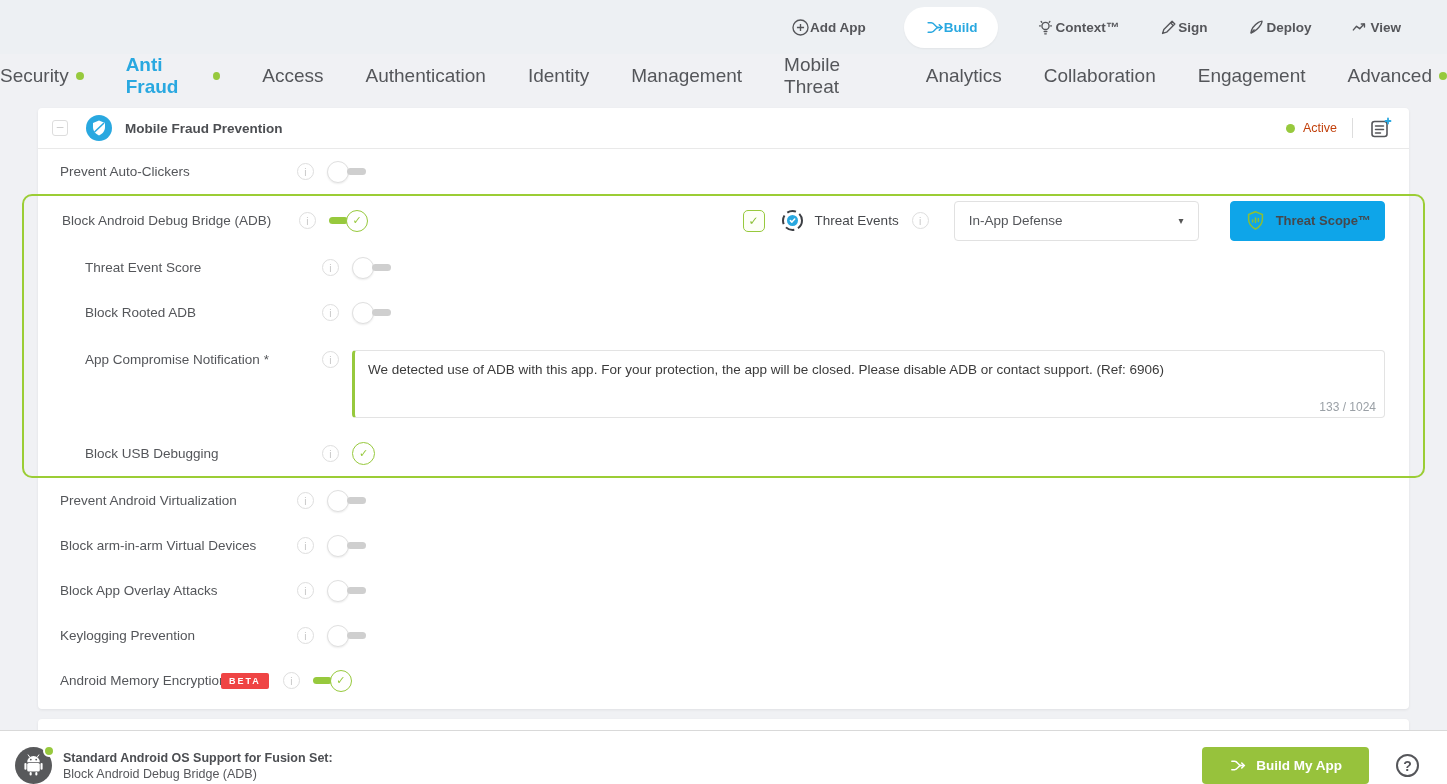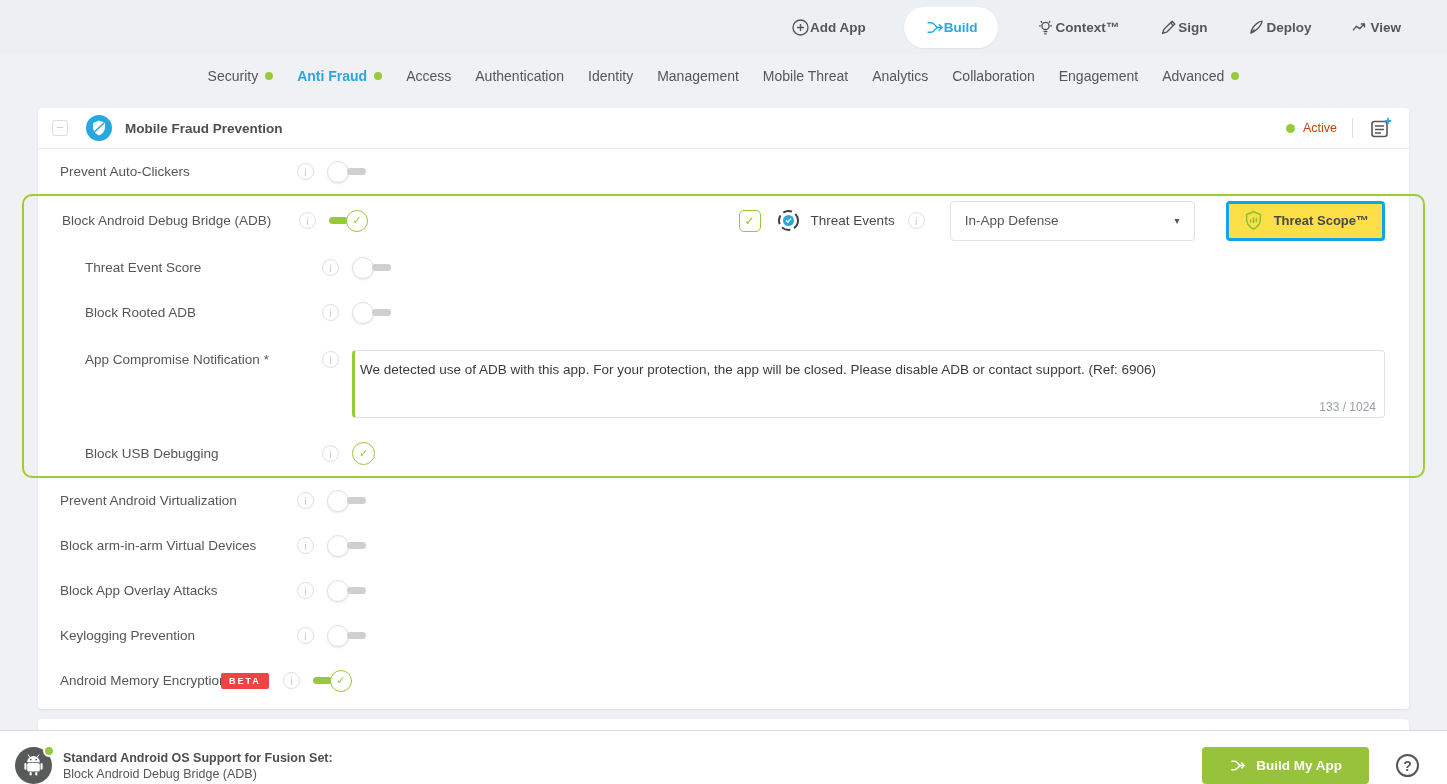--- a/index.html
+++ b/index.html
@@ -11,21 +11,21 @@
   .topnav { height:54px; background:#edf0f3; display:flex; align-items:center;
     justify-content:flex-end; padding-right:44px; gap:36px; }
   .topnav-item { display:flex; align-items:center; font-size:13.5px;
     font-weight:700; color:#55565a; cursor:pointer; padding:10px 2px; }
   .topnav-item svg { width:19px; height:19px; }
   .topnav-item.active { background:#fff; border-radius:24px; padding:11px 21px;
     color:#29a8e0; box-shadow:0 1px 2px rgba(0,0,0,.05); }
 
   
   .subnav { height:44px; display:flex; align-items:center; justify-content:center;
-    gap:24px; font-size:14px; }
+    gap:42px; font-size:19px; }
   .subnav-item { display:flex; align-items:center; gap:7px; color:#54565a;
     font-weight:500; cursor:pointer; }
   .subnav-item.active { color:#29a8e0; font-weight:700; }
   .dot { width:8px; height:8px; border-radius:50%; background:#97c93d; }
 
   
   .card { margin:10px 38px 0; background:#fff; border-radius:4px;
     box-shadow:0 1px 3px rgba(0,0,0,.07); padding-bottom:6px; }
   .card-header { height:41px; display:flex; align-items:center;
     padding:0 16px 0 14px; border-bottom:1px solid #e9e9e9; }
@@ -77,32 +77,32 @@
     display:flex; align-items:center; justify-content:center; cursor:pointer; }
   .cbx::after { content:"✓"; }
   .te-icon { width:25px; height:25px; margin-left:15px; }
   .te-label { font-size:13.5px; font-weight:400; color:#46484c; margin-left:10px; }
   .adb-right .info { margin:0 0 0 13px; }
   .dropdown { width:245px; height:40px; border:1px solid #e1e1e1; border-radius:4px;
     background:#fff; display:flex; align-items:center; padding:0 14px;
     font-size:13.5px; color:#54565a; margin-left:25px; cursor:pointer; }
   .caret { margin-left:auto; font-size:10px; color:#555; }
   .caret::after { content:"▾"; }
-  .scope-btn { height:40px; border:3px solid #0ea5e9; border-radius:4px; background:#fde047;
+  .scope-btn { height:40px; border:1px solid #0ea5e9; border-radius:4px; background:#0ea5e9;
     display:flex; align-items:center; gap:9px; padding:0 13px; margin-left:31px;
     font-family:inherit; font-size:13px; font-weight:700; color:#46484c; cursor:pointer; }
   .scope-btn svg { width:23px; height:23px; }
 
   
   .row.notif { height:96px; align-items:flex-start; padding-top:15px; }
   .row.notif .rlabel { margin-top:2px; }
   .row.notif .info { margin-top:1px; }
   .ta-wrap { flex:1; position:relative; margin-left:0; }
   .ta-wrap textarea { width:100%; height:68px; border:1px solid #e3e3e3;
-    border-left:3px solid #97c93d; border-radius:4px; padding:11px 5px;
+    border-left:3px solid #97c93d; border-radius:4px; padding:11px 13px;
     font-family:"Liberation Sans","DejaVu Sans",sans-serif; font-size:13.5px;
     color:#3b3b3b; resize:none; outline:none; }
   .counter { position:absolute; right:9px; bottom:8px; font-size:12px; color:#9aa0a6; }
 
   .beta { background:#ef4444; color:#fff; font-size:9px; font-weight:700;
     letter-spacing:2px; padding:3px 8px; border-radius:2px; margin-left:12px; }
   .row .beta { margin-right:14px; margin-left:-38px; }
   .row.mem .rlabel { width:199px; }
 
   

